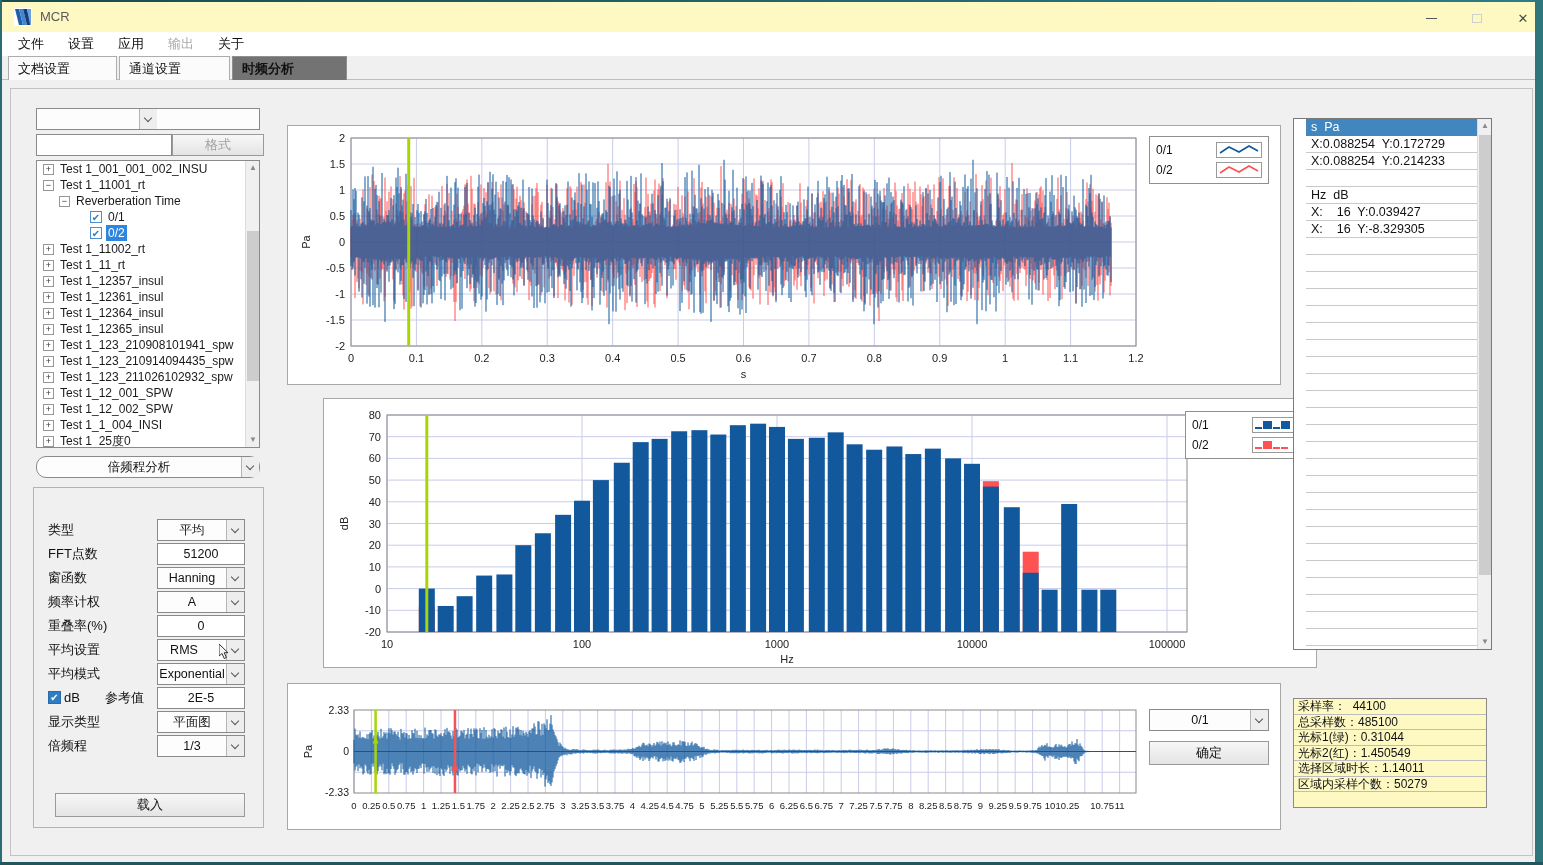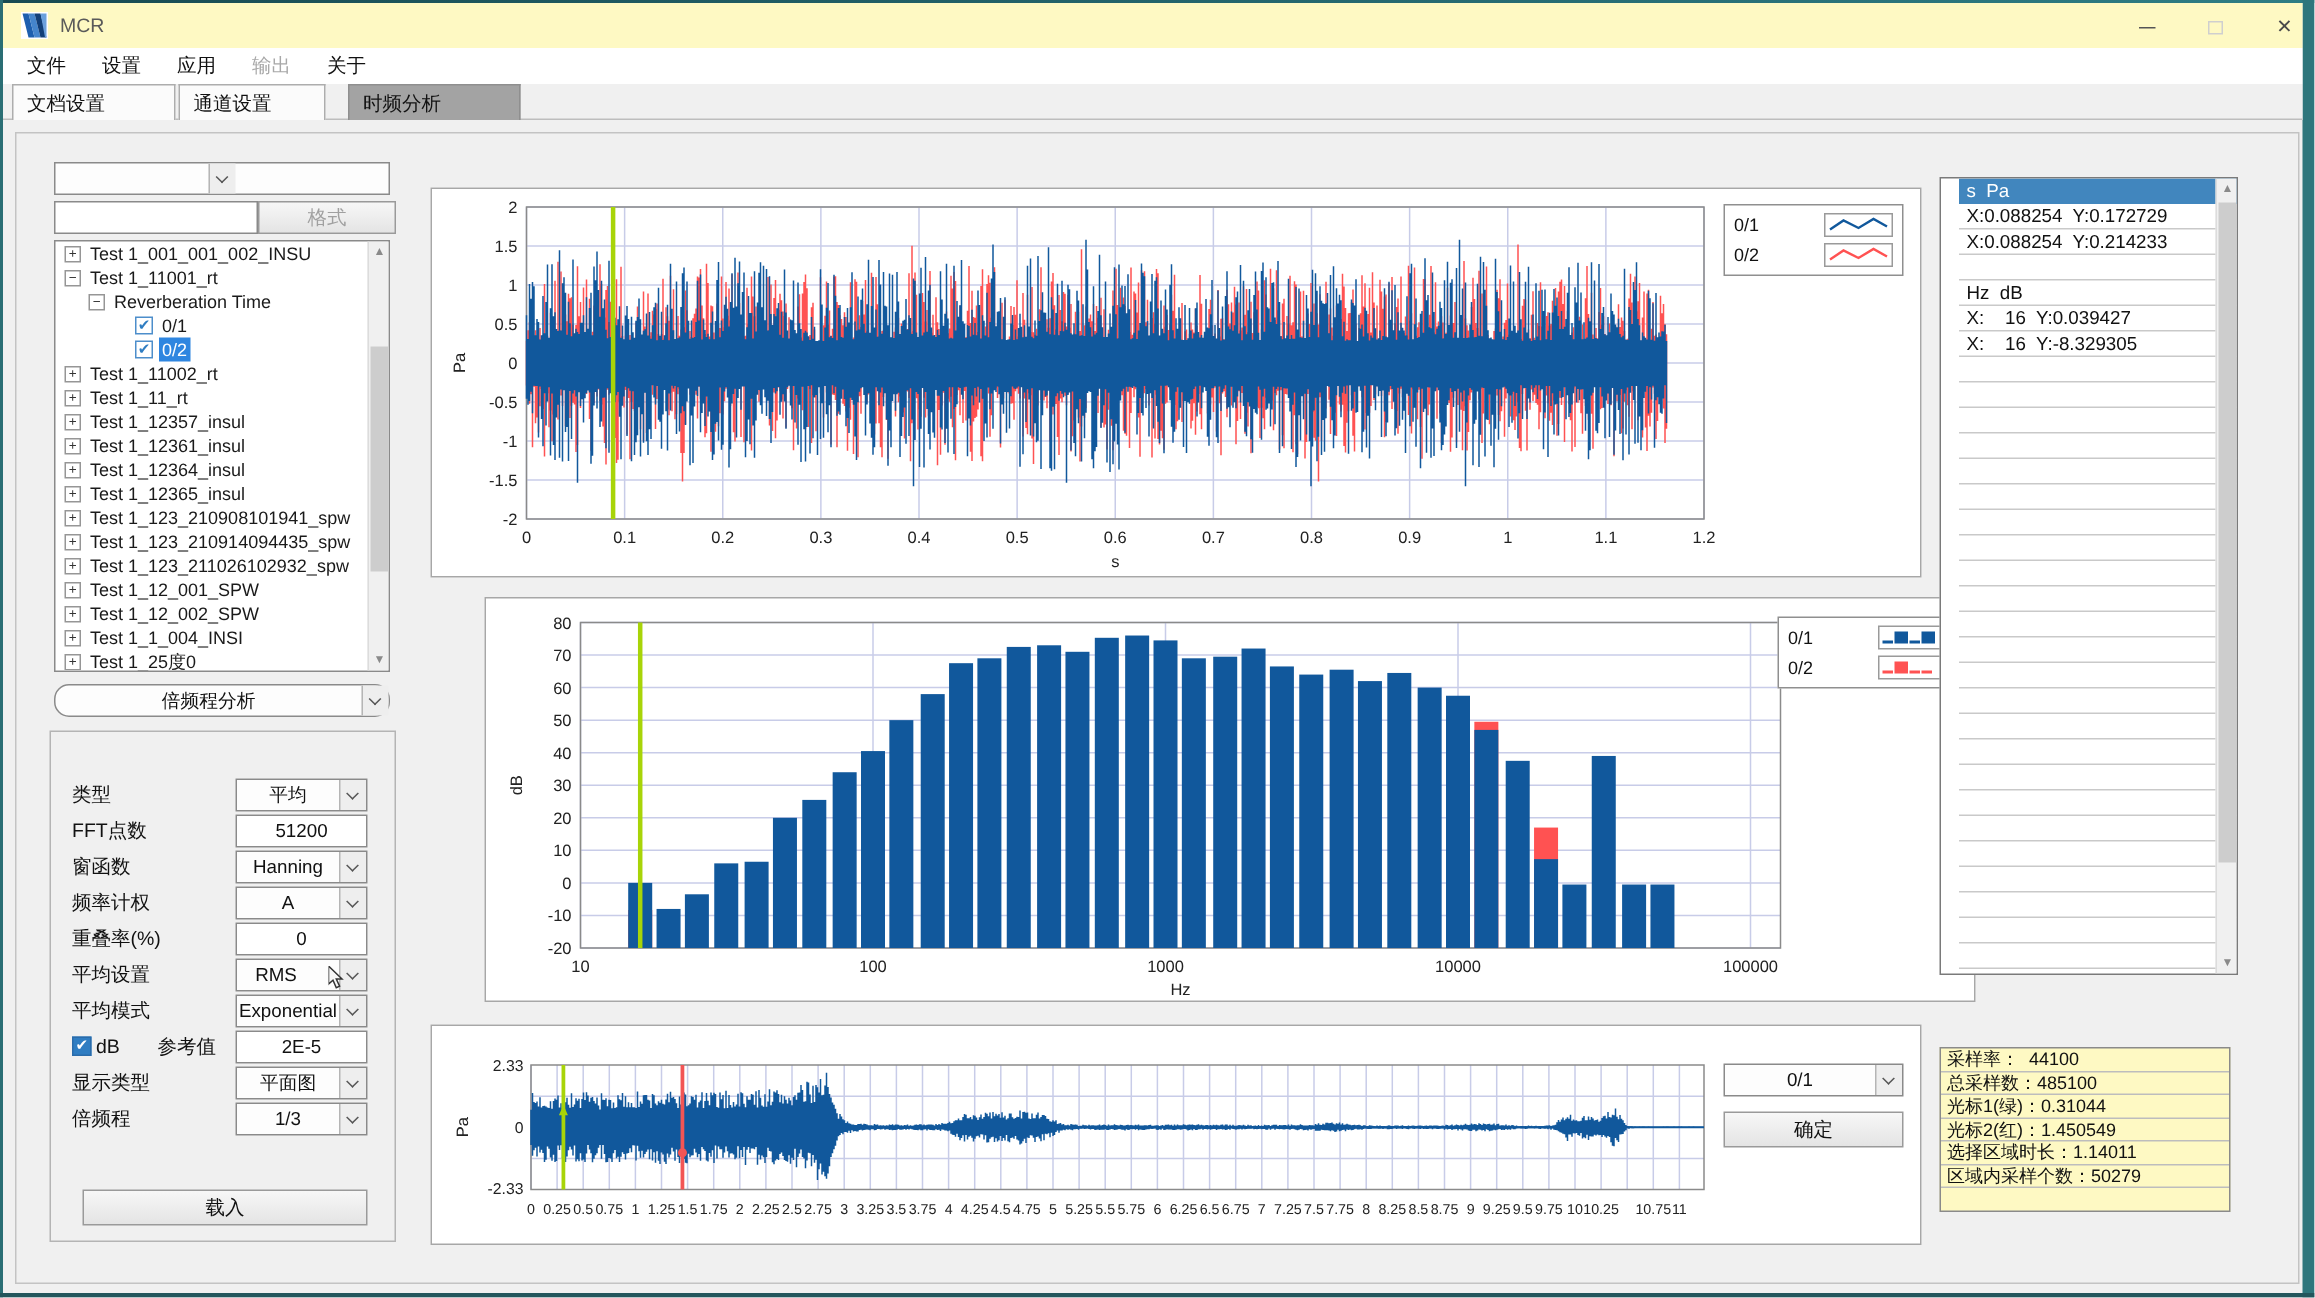--- a/index.html
+++ b/index.html
@@ -19,21 +19,21 @@
   .winbtn .bar { width:11px; height:1px; background:#555; }
   .winbtn .box { width:10px; height:9px; border:1px solid #cfcfcf; }
   .winbtn.close { font-size:13px; color:#4a4a4a; }
 
   .menubar { position:absolute; left:2px; top:32px; width:1533px; height:24px; background:#ffffff; display:flex; align-items:center; padding-left:4px; }
   .menu-item { padding:0 12px; height:24px; line-height:24px; color:#111; }
   .menu-item.disabled { color:#a8a8a8; }
 
   .tabbar { position:absolute; left:2px; top:56px; width:1533px; height:24px; background:#f0f0f0; border-bottom:1px solid #bdbdbd; }
   .tab { position:absolute; top:0; height:24px; line-height:23px; padding-left:9px; background:#fbfbfb; border:1px solid #adadad; border-bottom:none; font-size:13px; color:#111; }
-  .tab.active { background:#a3a3a3; border-color:#8f8f8f; }
+  .tab.active { background:#737373; border-color:#8f8f8f;font-weight:bold; }
 
   .content-frame { position:absolute; left:10px; top:88px; width:1523px; height:768px; border:1px solid #c3c3c3; background:#f0f0f0; }
 
   
   .combo { position:absolute; height:22px; background:#fdfdfd; border:1px solid #8a8a8a; display:flex; align-items:center; }
   .combo .val { flex:1; text-align:center; font-size:12.5px; color:#111; overflow:hidden; white-space:nowrap; }
   .combo .arrow-box { width:18px; height:20px; background:#eeeeee; border-left:1px solid #b5b5b5; position:relative; }
   .chev { position:absolute; left:5px; top:6px; width:6px; height:6px; border-right:1.4px solid #555; border-bottom:1.4px solid #555; transform:rotate(45deg); }
   .text-input { position:absolute; height:22px; background:#fff; border:1px solid #8a8a8a; font-size:12.5px; text-align:center; font-family:inherit; color:#111; }
   .btn { position:absolute; background:linear-gradient(#f7f7f7,#e4e4e4); border:1px solid #9a9a9a; text-align:center; font-size:13px; color:#111; }
@@ -102,21 +102,21 @@
   <div class="menubar" id="menubar">
       <span class="menu-item">文件</span>
       <span class="menu-item">设置</span>
       <span class="menu-item">应用</span>
       <span class="menu-item disabled">输出</span>
       <span class="menu-item">关于</span>
     </div>
 
   <div class="tabbar" id="tabbar">
       <div class="tab" style="left: 6px; width: 109px;">文档设置</div>
-      <div class="tab" style="left: 117px; width: 98px;">通道设置</div>
+      <div class="tab" style="left: 117px; width: 111px;">通道设置</div>
       <div class="tab active" style="left: 230px; width: 115px;">时频分析</div>
     </div>
 
   <div class="content-frame"></div>
 
   <div class="combo" style="left:36px; top:108px; width:224px;flex-direction:column;">
     <span class="val">TDMS</span>
     <span class="arrow-box">
         <span class="chev"></span>
       </span>

